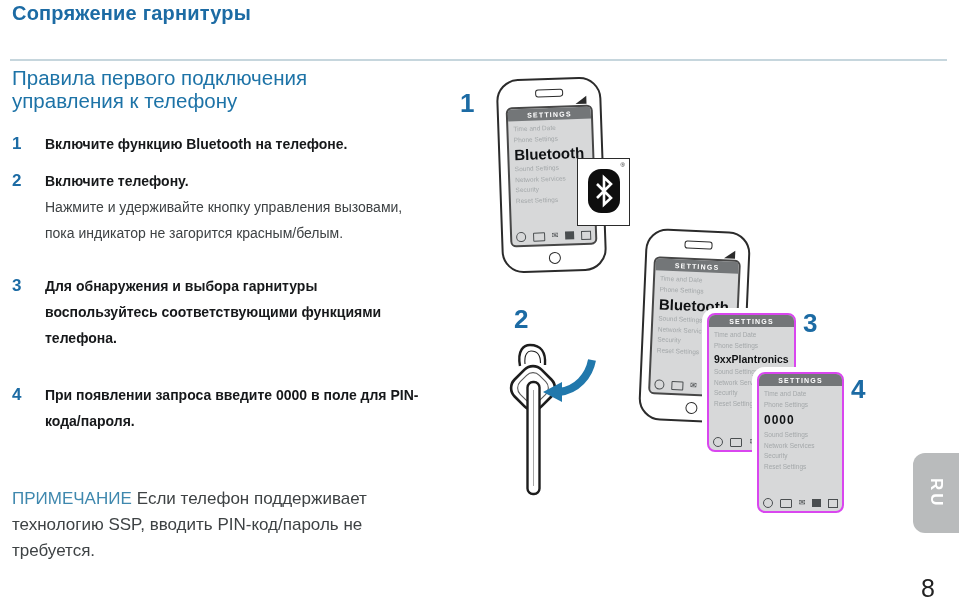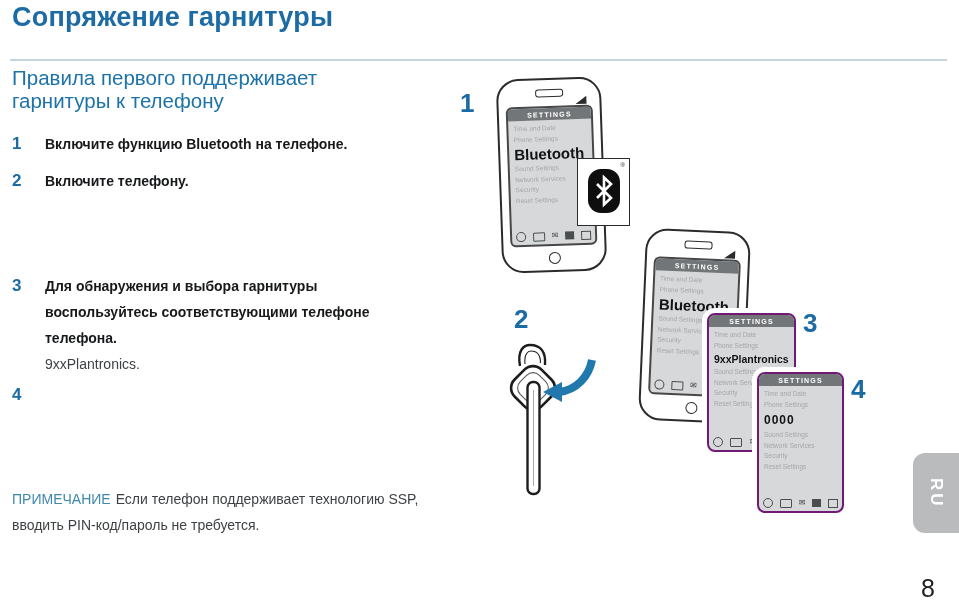--- a/index.html
+++ b/index.html
@@ -1,32 +1,32 @@
 <!DOCTYPE html>
 <html><head>
 <meta charset="utf-8">
 <style>
   html,body{margin:0;padding:0;background:#ffffff;}
   .sheet{position:relative;width:959px;height:613px;background:#fff;overflow:hidden;
          font-family:"Liberation Sans",sans-serif;}
 
   
-  .title{position:absolute;left:12px;top:2px;margin:0;font-size:27px;font-weight:bold;
+  .title{position:absolute;left:12px;top:2px;margin:0;font-size:20px;font-weight:bold;
          color:#1c6ba4;letter-spacing:.2px;}
   .rule{position:absolute;left:10px;top:59px;width:937px;height:2px;background:#c6d6dd;}
   .subtitle{position:absolute;left:12px;top:66px;margin:0;width:345px;font-size:20.5px;
             font-weight:normal;color:#1d73a7;line-height:23px;}
   .step{position:absolute;left:12px;display:flex;}
   .snum{width:33px;flex:0 0 33px;font-size:17px;font-weight:bold;color:#1c6ba4;line-height:26px;}
   .stxt{width:376px;font-size:14px;line-height:26px;}
   .shead{margin:0;font-weight:bold;color:#16181a;}
   .sbody{margin:0;font-weight:normal;color:#3e4244;}
   .sbody:empty{display:none;}
   .step1{top:131px;} .step2{top:168px;} .step3{top:273px;} .step4{top:382px;}
-  .note{position:absolute;left:12px;top:486px;width:428px;margin:0;font-size:14px;
+  .note{position:absolute;left:12px;top:486px;width:428px;margin:0;font-size:17px;
         line-height:26px;color:#3e4244;}
   .note-label{color:#3f88ae;margin-right:5px;}
   .pagenum{position:absolute;left:921px;top:574px;font-size:25px;color:#222;}
 
   
   .marker{position:absolute;font-size:26px;font-weight:bold;color:#1c6ba4;z-index:9;}
   .m1{left:460px;top:88px;} .m2{left:514px;top:304px;}
   .m3{left:803px;top:308px;} .m4{left:851px;top:374px;}
 
   
@@ -50,21 +50,21 @@
   .hl-num{font-size:12px;line-height:18px;letter-spacing:1px;}
   .irow{position:absolute;left:4px;right:4px;bottom:3px;display:flex;
         justify-content:space-between;align-items:center;}
   .ic-circle{width:8px;height:8px;border:1.3px solid #4a4e50;border-radius:50%;}
   .ic-rect{width:10px;height:7px;border:1.3px solid #4a4e50;border-radius:1px;}
   .ic-env{font-size:8px;line-height:8px;color:#3f4345;}
   .ic-grid{width:9px;height:8px;background:#4a4e50;}
   .ic-sq{width:8px;height:7px;border:1.3px solid #4a4e50;}
 
   
-  .card{position:absolute;background:#d7d8d9;border:2px solid #701a75;border-radius:8px;
+  .card{position:absolute;background:#d7d8d9;border:2px solid #d946ef;border-radius:8px;
         overflow:hidden;box-shadow:0 0 0 5px #fff;}
   .card3{left:707px;top:313px;width:85px;height:135px;z-index:3;}
   .card4{left:757px;top:372px;width:83px;height:137px;z-index:4;}
 
   
   .btbox{position:absolute;left:577px;top:158px;width:51px;height:66px;background:#fff;
          border:1.6px solid #2b2b2b;z-index:5;}
   .btmark{position:absolute;left:50%;top:10px;width:32px;height:44px;margin-left:-16px;
           background:#0e0e0e;border-radius:13px;}
   .btmark svg{position:absolute;left:4px;top:5px;}
@@ -80,48 +80,49 @@
          justify-content:center;writing-mode:vertical-rl;color:#fff;font-weight:bold;
          font-size:17px;letter-spacing:3px;}
 </style>
 </head>
 <body>
 
 <div class="sheet">
 
   <h1 class="title">Сопряжение гарнитуры</h1>
   <div class="rule"></div>
-  <h2 class="subtitle">Правила первого поддерживает гарнитуры к телефону</h2>
+  <h2 class="subtitle">Правила первого подключения управления к телефону</h2>
 
   <div class="step step1">
     <div class="snum">1</div>
     <div class="stxt">
       <p class="shead">Включите функцию Bluetooth на телефоне.</p>
 
     </div>
   </div>
 
   <div class="step step2">
     <div class="snum">2</div>
     <div class="stxt">
       <p class="shead">Включите телефону.</p>
+      <p class="sbody">Нажмите и удерживайте кнопку управления вызовами, пока индикатор не загорится красным/белым.</p>
     </div>
   </div>
 
   <div class="step step3">
     <div class="snum">3</div>
     <div class="stxt">
-      <p class="shead">Для обнаружения и выбора гарнитуры воспользуйтесь соответствующими телефоне телефона.</p>
-      <p class="sbody">9xxPlantronics.</p>
+      <p class="shead">Для обнаружения и выбора гарнитуры воспользуйтесь соответствующими функциями телефона.</p>
     </div>
   </div>
 
   <div class="step step4">
     <div class="snum">4</div>
     <div class="stxt">
+      <p class="shead">При появлении запроса введите 0000 в поле для PIN-кода/пароля.</p>
     </div>
   </div>
 
   <p class="note"><span class="note-label">ПРИМЕЧАНИЕ</span><span>Если телефон поддерживает технологию SSP, вводить PIN-код/пароль не требуется.</span></p>
 
   <div class="pagenum">8</div>
 
   <div class="marker m1">1</div>
   <div class="marker m2">2</div>
   <div class="marker m3">3</div>

